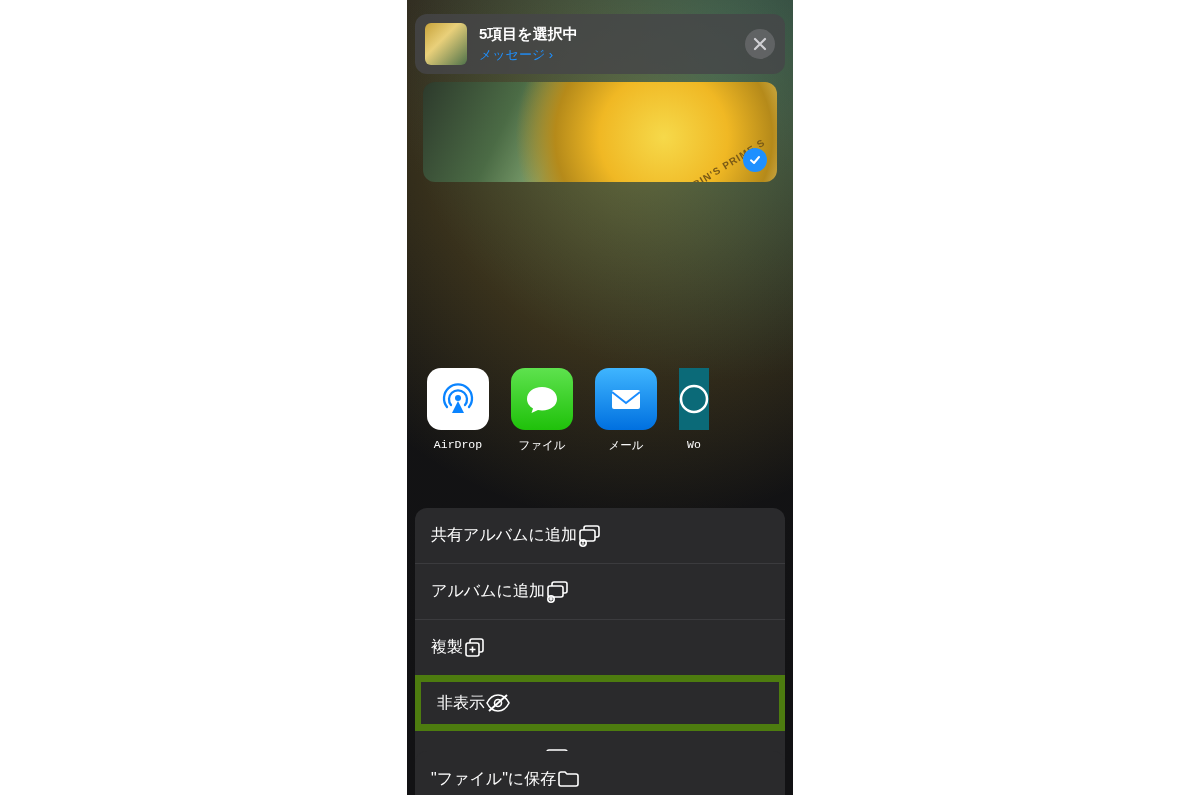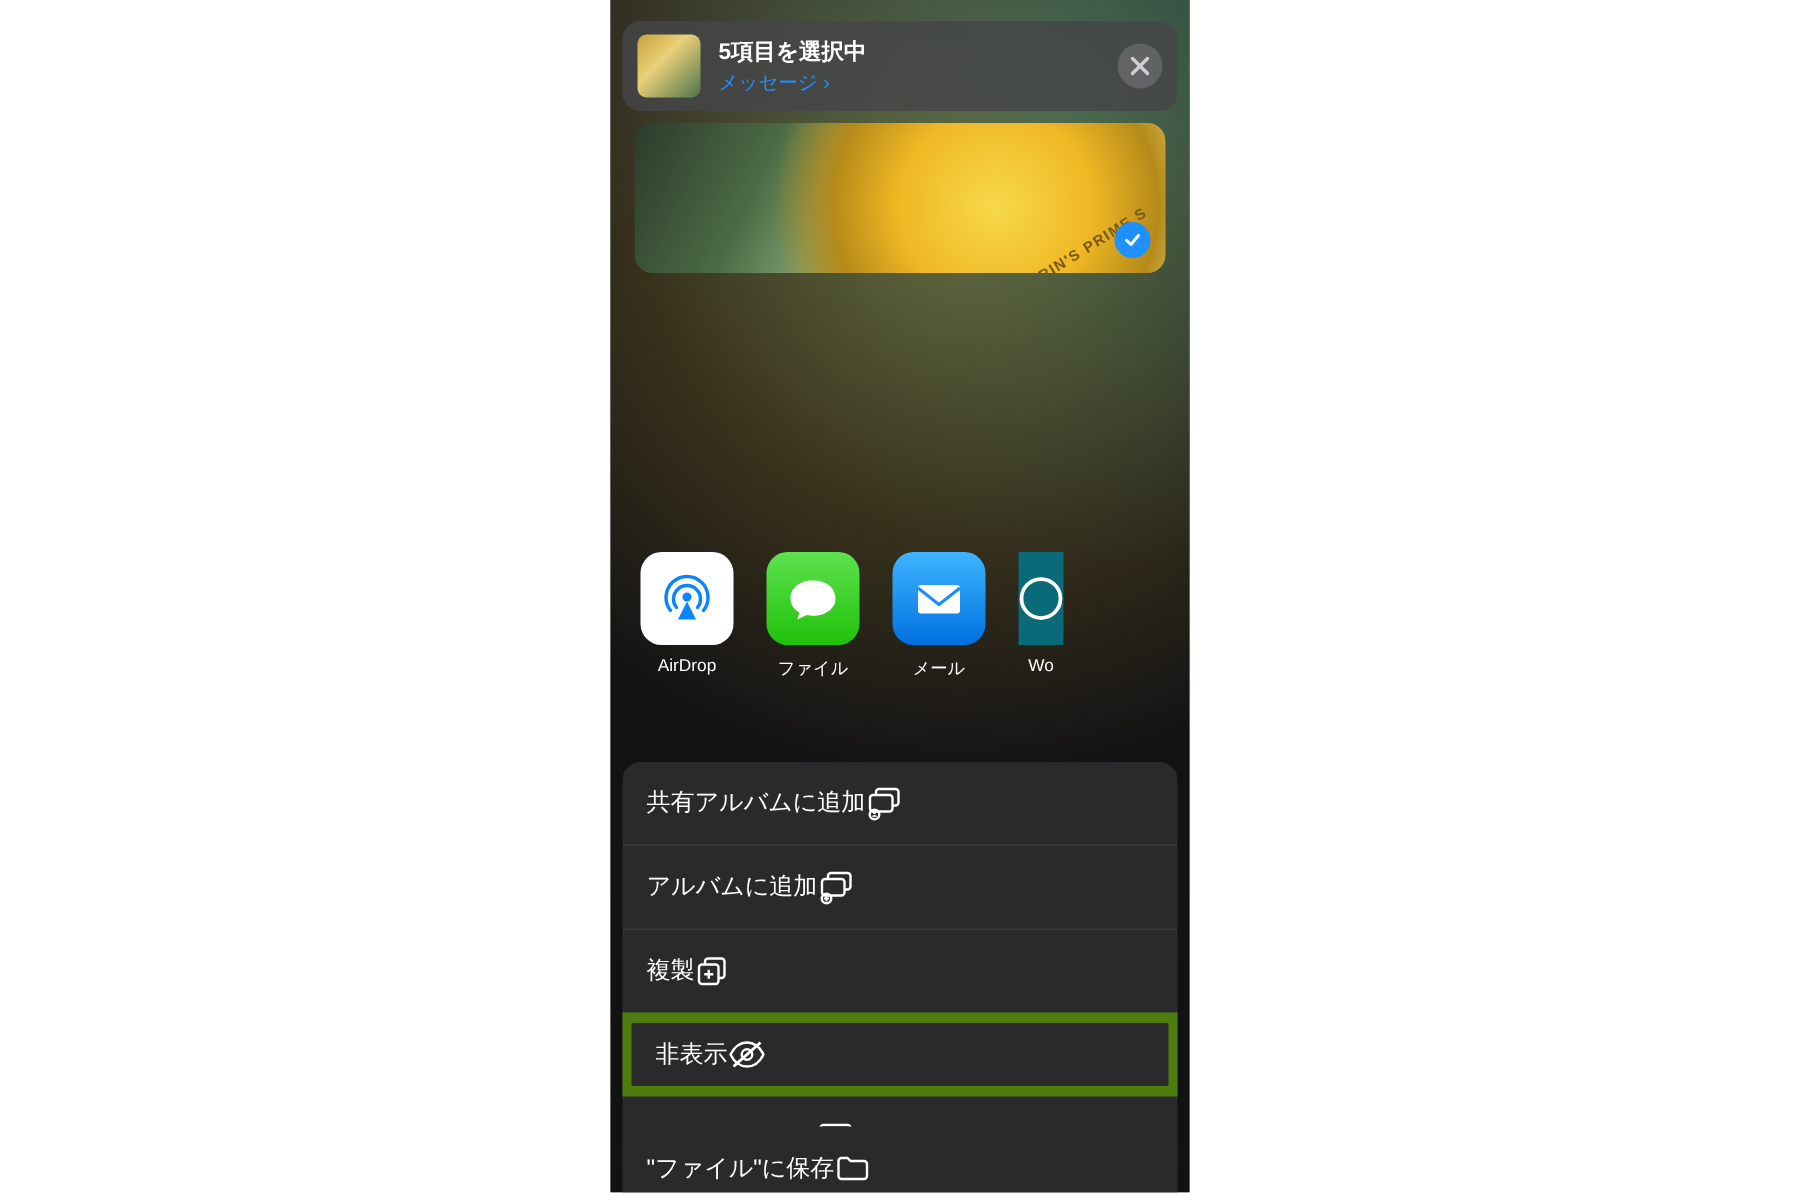--- a/index.html
+++ b/index.html
@@ -86,21 +86,21 @@
   
   .apps-row {
     position: absolute;
     left: 0; right: 0; top: 368px;
     height: 110px;
     display: flex;
     gap: 22px;
     padding-left: 20px;
     overflow: hidden;
   }
-  .app { width: 62px; display:flex; flex-direction:column; align-items:center; gap:8px; }
+  .app { width: 62px; display:flex; flex-direction:column; align-items:center; gap:8px;font-family:Liberation Mono, monospace; }
   .app-icon {
     width: 62px; height: 62px; border-radius: 14px;
     display:flex; align-items:center; justify-content:center;
   }
   .app-label { font-size: 11.5px; color:#fff; text-align:center; white-space:nowrap; }
   .icon-airdrop { background:#fff; }
   .icon-msg { background: linear-gradient(#5ee24e,#1fc10a); }
   .icon-mail { background: linear-gradient(#3fb5ff,#0070e0); }
   .icon-spark { background: linear-gradient(#2aa8ff,#0a5ee0); }
   .icon-wo { background:#0b6a78; }

